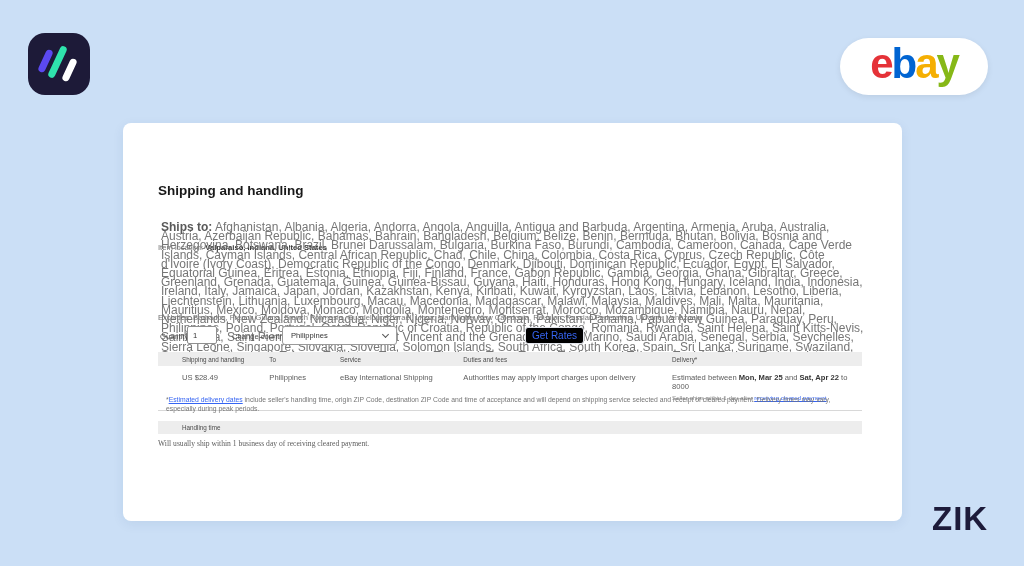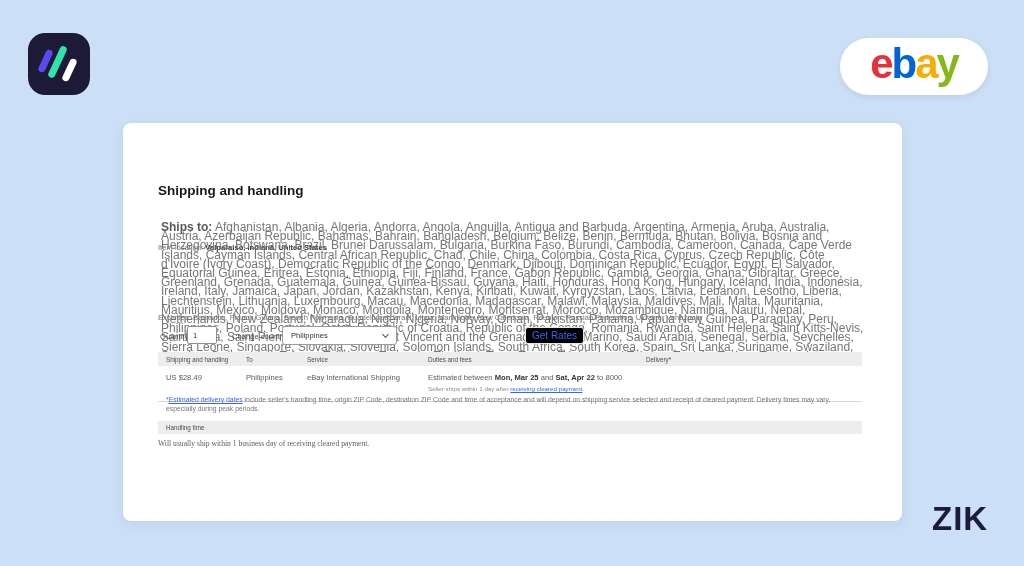--- a/index.html
+++ b/index.html
@@ -78,21 +78,21 @@
     font-size:10px; color:#3665f3; font-family:inherit; cursor:pointer;
     display:flex; align-items:center;
   }
 
   
   .rates-table { position:absolute; left:35px; top:229px; width:704px; }
   .t-head { display:flex; background:#ededed; height:14px; align-items:center; }
   .t-head .cell { font-size:6.3px; color:#4a4a4a; }
   .t-row { display:flex; border-bottom:1px solid #d8d8d8; padding:7px 0 9px 0; background:#fff; }
   .t-row .cell { font-size:7.6px; color:#5c5c5c; }
-  .cell { padding-left:8px; }
+  .cell { padding-left:8px;margin-left:16px; }
   .c1 { width:80px; } .c2 { width:61px; } .c3 { width:121px; } .c4 { width:218px; } .c5 { width:224px; }
   .delivery-line b { color:#363636; }
   .seller-note { font-size:6.2px; color:#8a8a8a; margin-top:3px; }
   .seller-note a { color:#3665f3; text-decoration:underline; cursor:pointer; }
 
   .footnote { position:absolute; left:43px; top:272px; width:696px; font-size:6.8px; line-height:9px; color:#767676; }
   .footnote a { color:#3665f3; text-decoration:underline; cursor:pointer; }
 
   .handling-bar {
     position:absolute; left:35px; top:298px; width:704px; height:13px;
@@ -149,20 +149,21 @@
       <div class="cell c1">Shipping and handling</div>
       <div class="cell c2">To</div>
       <div class="cell c3">Service</div>
       <div class="cell c4">Duties and fees</div>
       <div class="cell c5">Delivery*</div>
     </div>
     <div class="t-row">
       <div class="cell c1">US $28.49</div>
       <div class="cell c2">Philippines</div>
       <div class="cell c3">eBay International Shipping</div>
+      <div class="cell c4">Authorities may apply import charges upon delivery</div>
       <div class="cell c5">
         <div class="delivery-line"><span>Estimated between </span><b>Mon, Mar 25</b><span> and </span><b>Sat, Apr 22</b><span> to 8000</span></div>
         <div class="seller-note"><span>Seller ships within 1 day after </span><a>receiving cleared payment</a><span>.</span></div>
       </div>
     </div>
   </div>
 
   <div class="footnote"><span>*</span><a>Estimated delivery dates</a><span> include seller's handling time, origin ZIP Code, destination ZIP Code and time of acceptance and will depend on shipping service selected and receipt of cleared payment. Delivery times may vary, especially during peak periods.</span></div>
 
   <div class="handling-bar">

